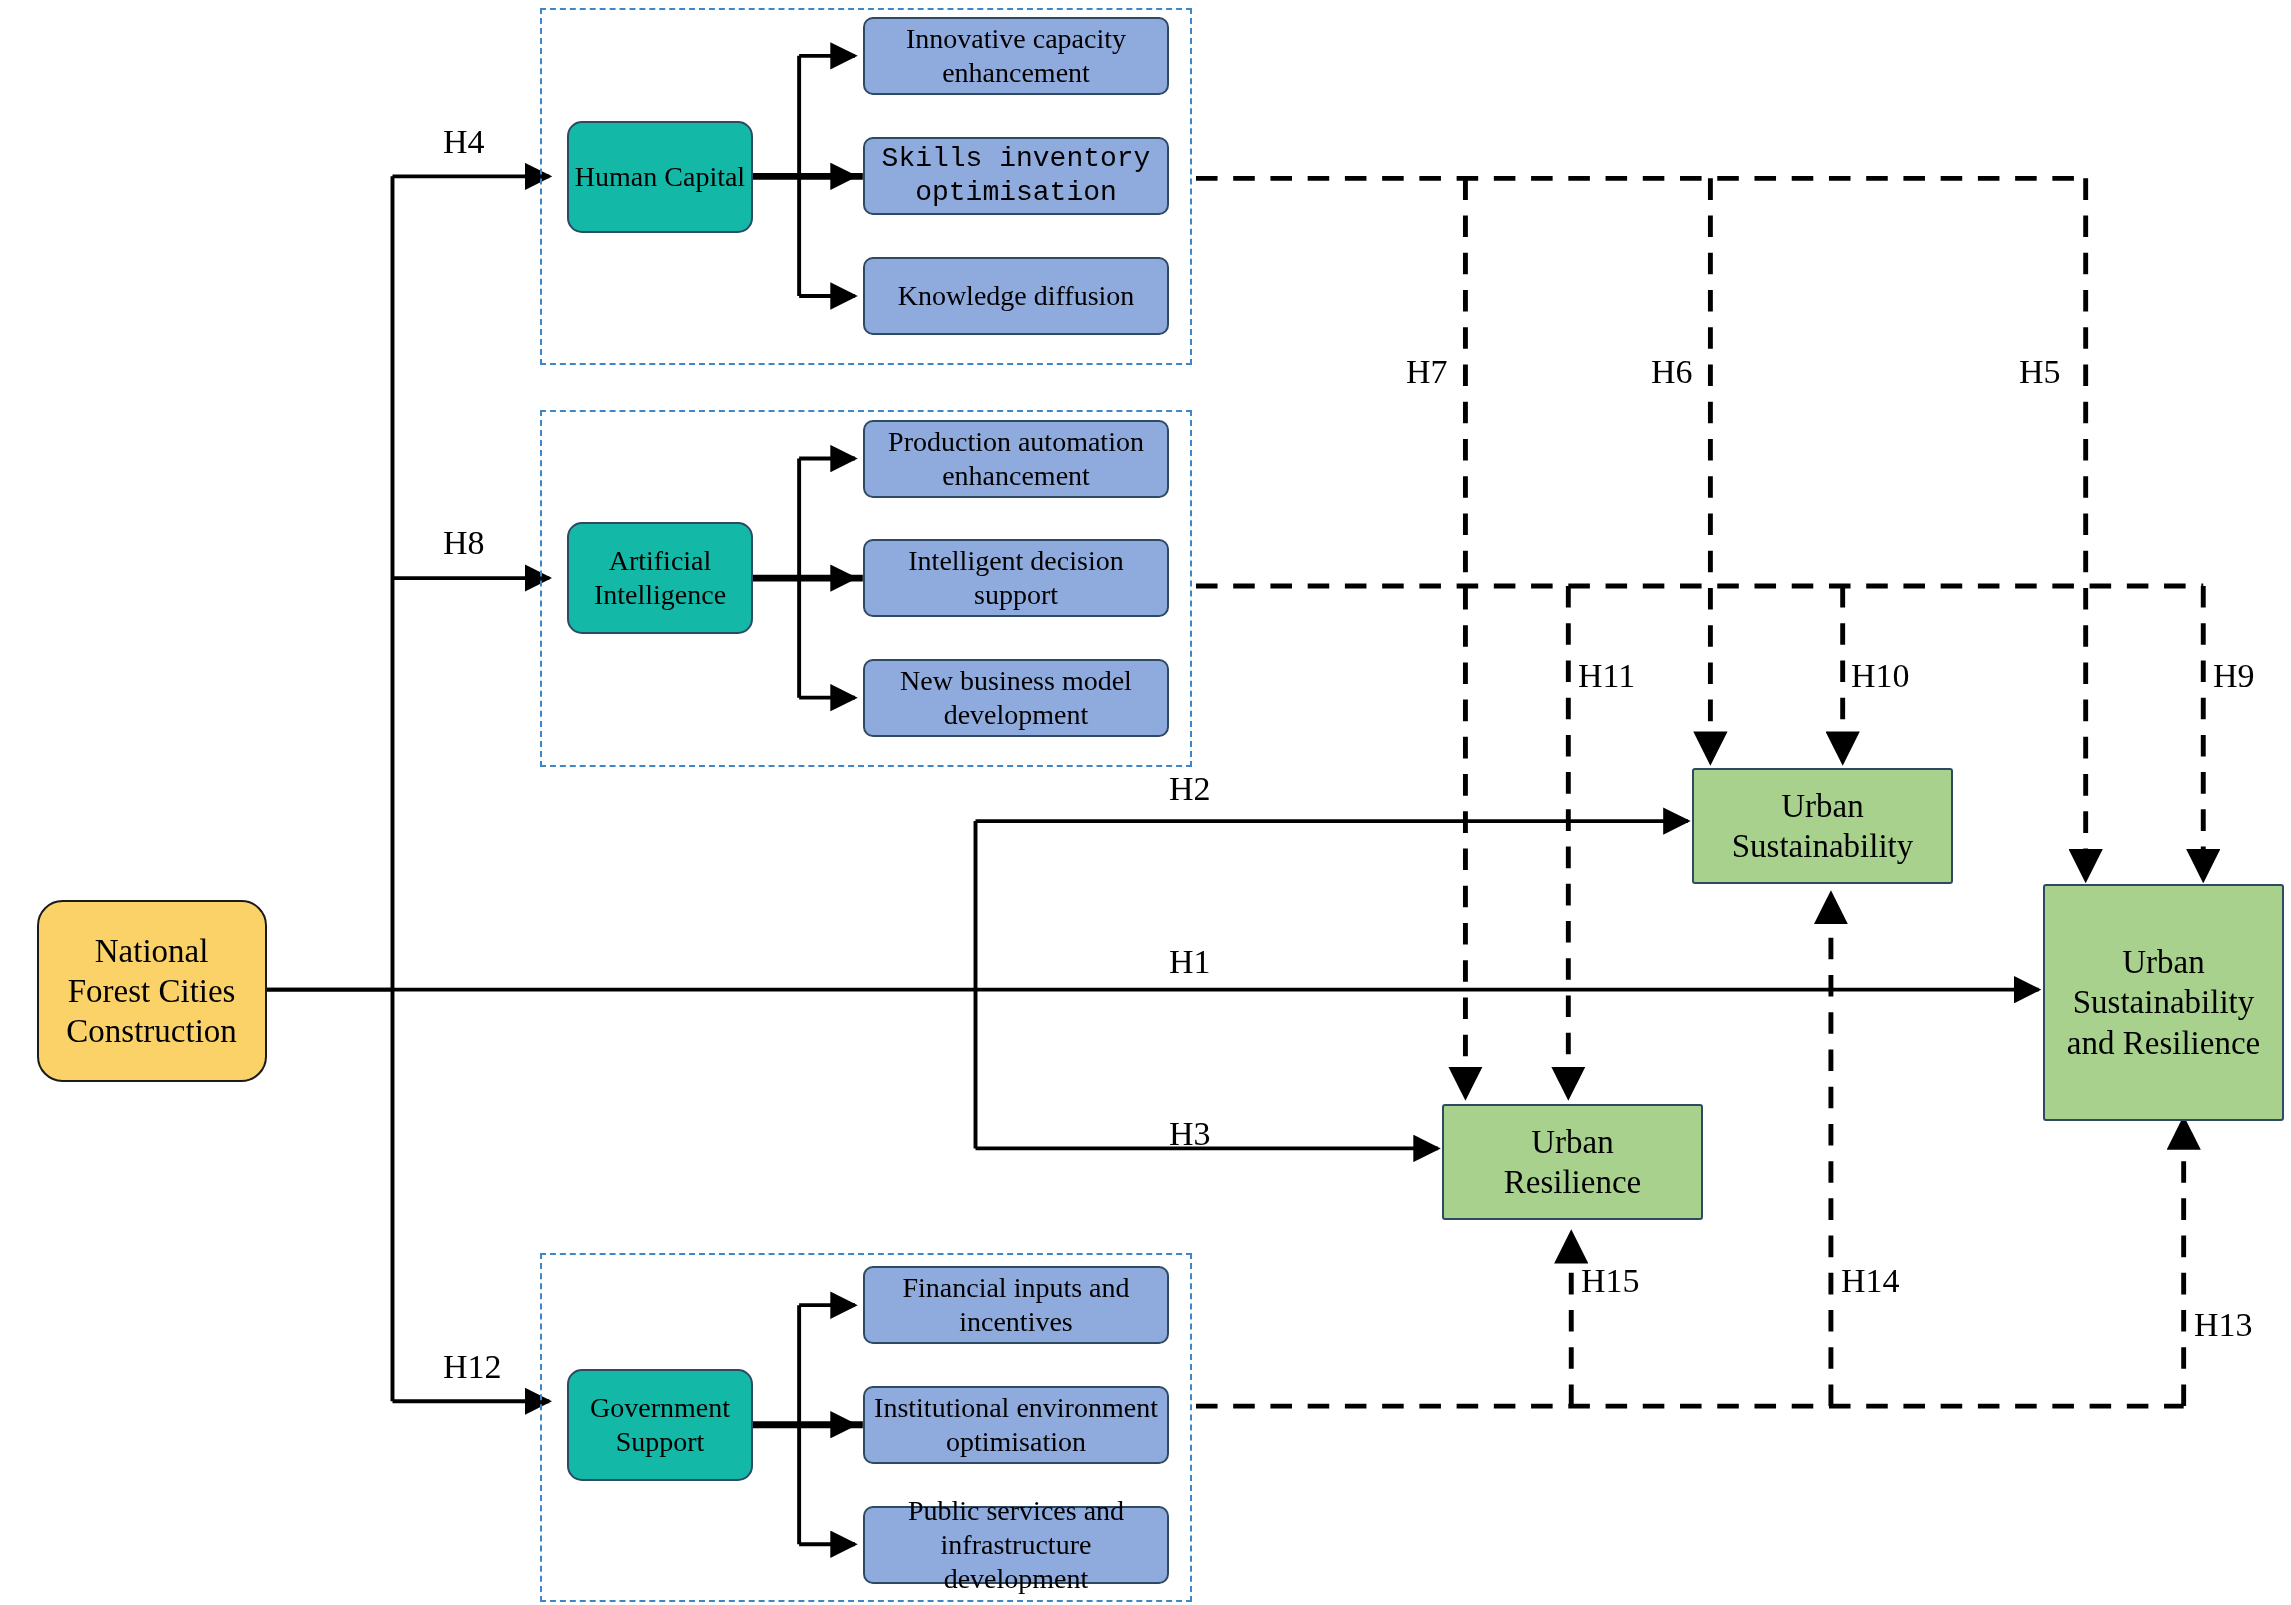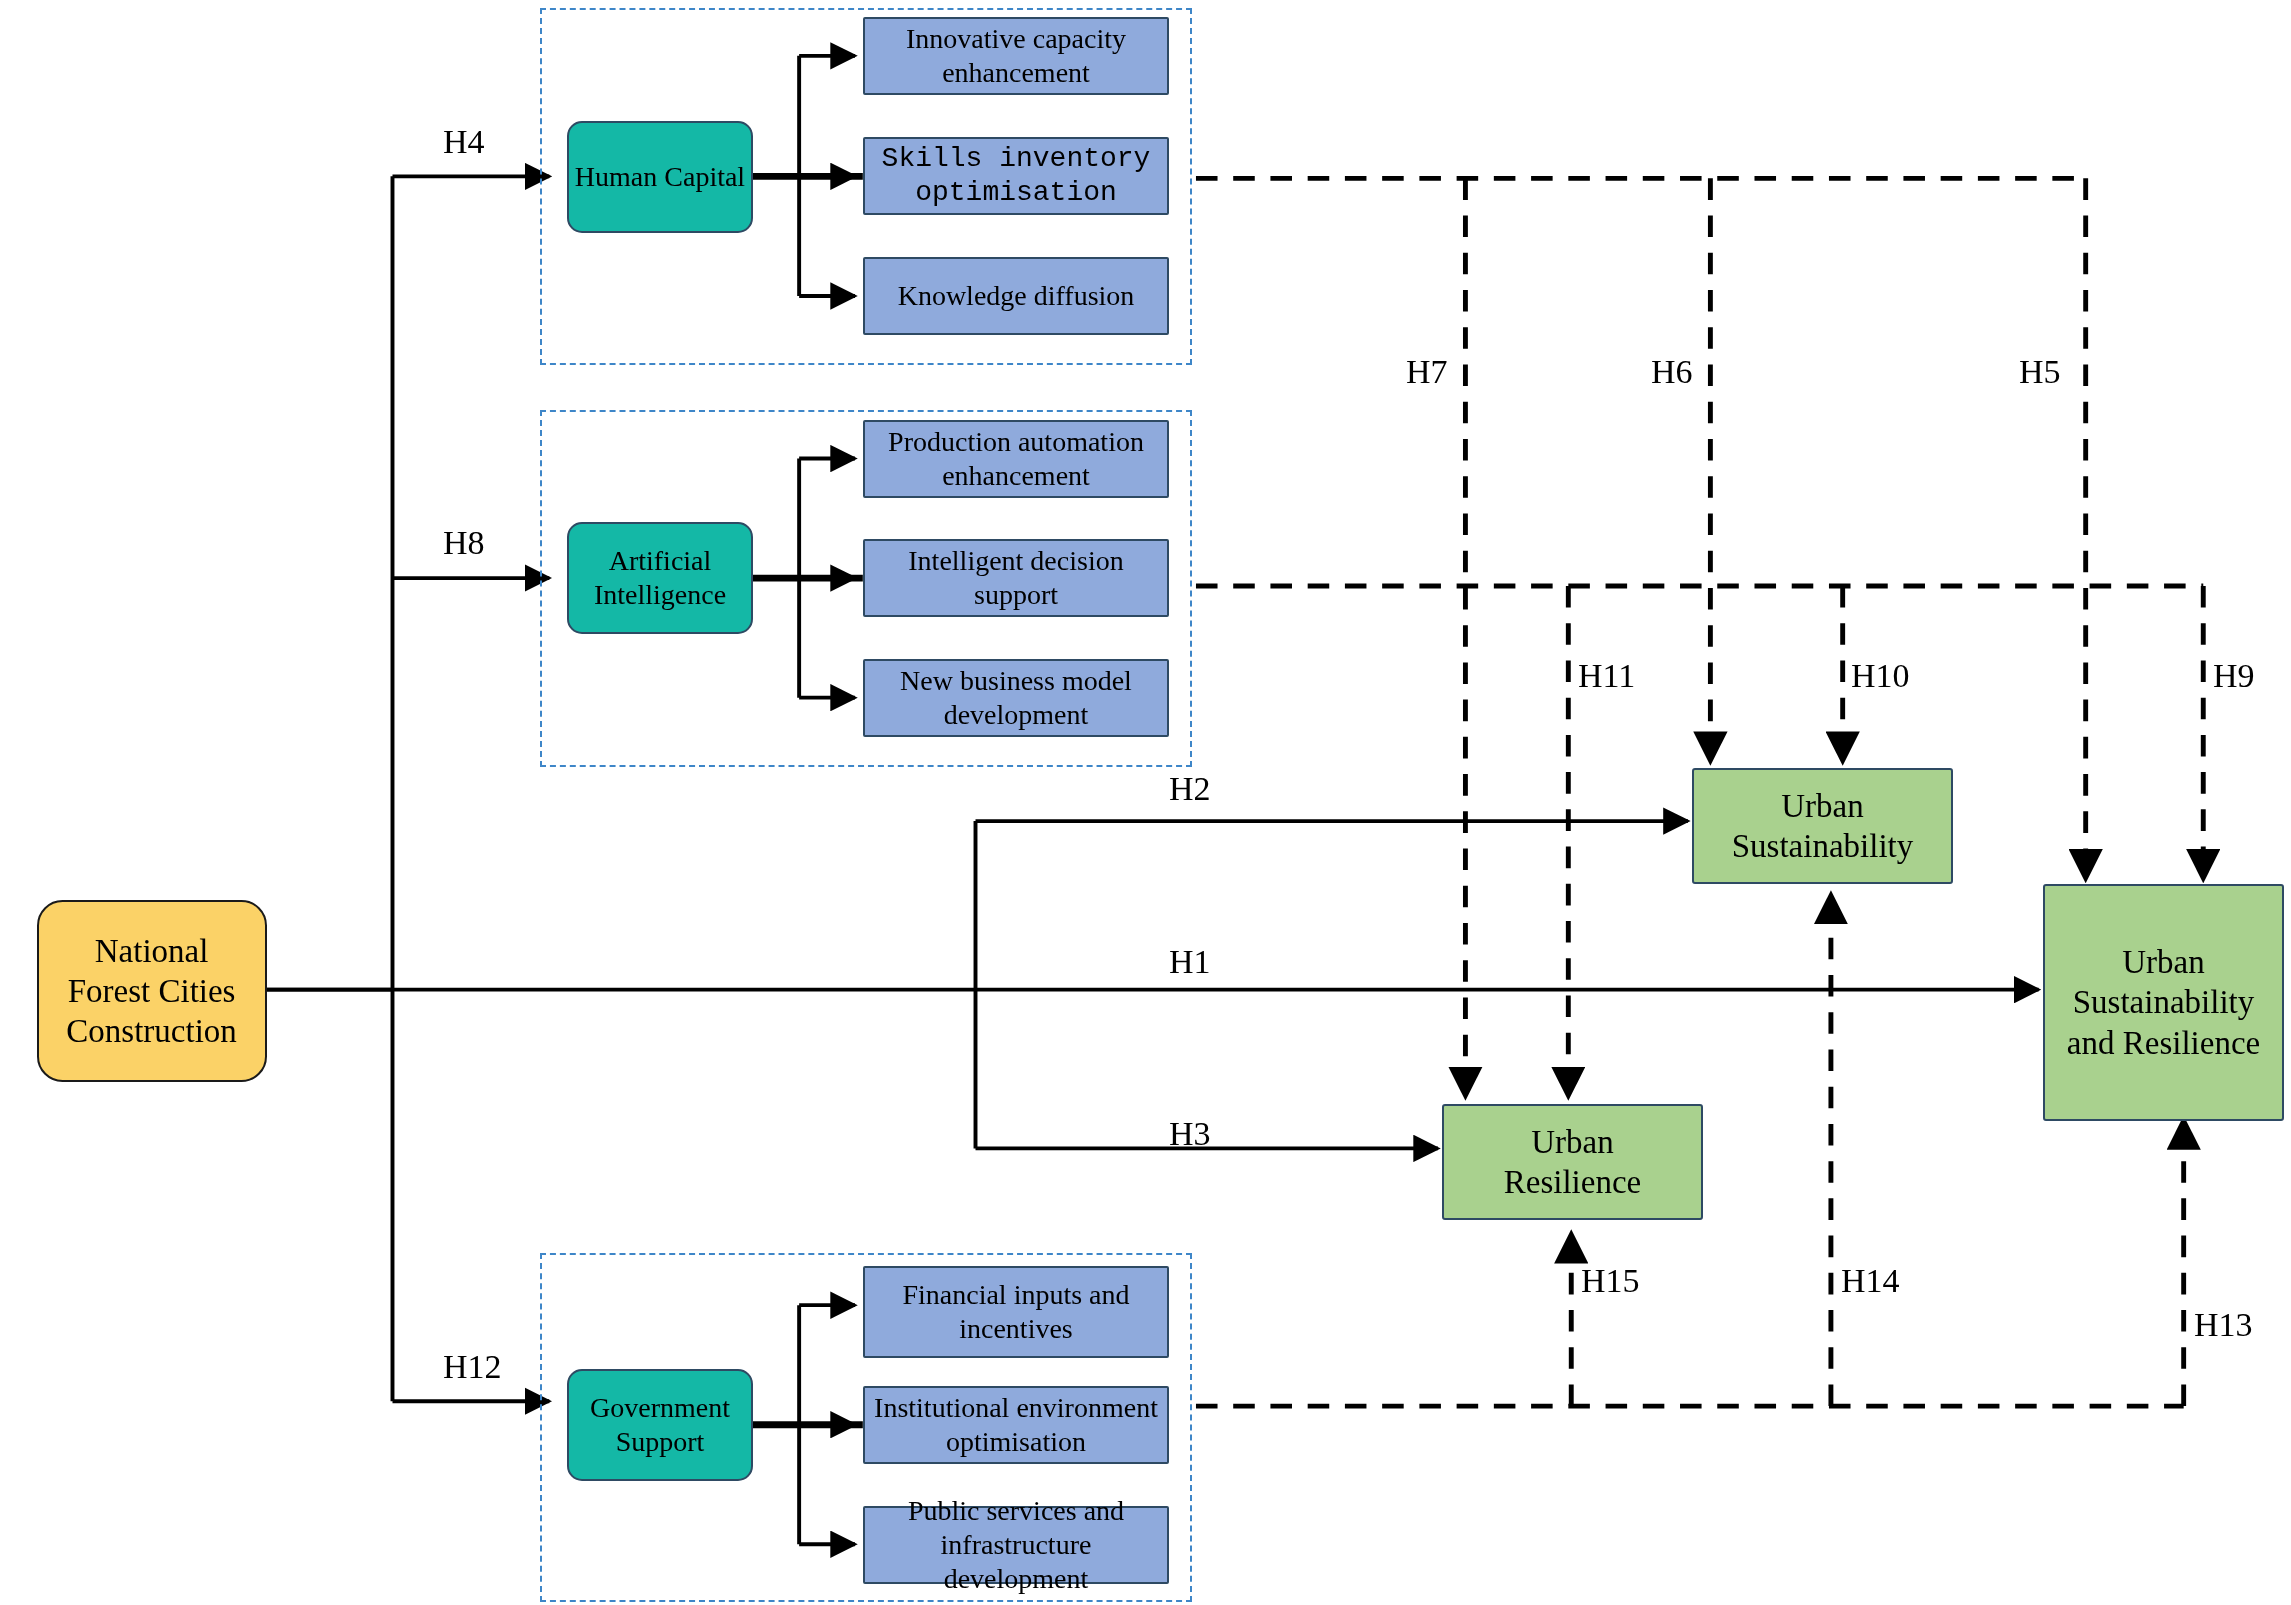--- a/index.html
+++ b/index.html
@@ -2,21 +2,21 @@
 <html><head>
 <meta charset="utf-8">
 <style>
   html,body{margin:0;padding:0;background:#ffffff;}
   body{font-family:"Liberation Serif","DejaVu Serif",serif;}
   #stage{position:relative;width:2292px;height:1605px;background:#fff;overflow:hidden;}
   svg#canvas{position:absolute;left:0;top:0;width:2292px;height:1605px;}
   .nodebox{position:absolute;box-sizing:border-box;display:flex;align-items:center;justify-content:center;text-align:center;line-height:1.22;color:#000;}
   .n-root{background:#FBD267;border:2.9px solid #1A1A1A;border-radius:25.5px;font-size:33px;}
   .n-driver{background:#14b8a6;border:2.9px solid #2E4A63;border-radius:15px;font-size:28px;}
-  .n-sub{background:#8FAADC;border:2.9px solid #2E4A63;border-radius:2px;font-size:28px;}
+  .n-sub{background:#8FAADC;border:2.9px solid #2E4A63;border-radius:10px;font-size:28px;}
   .n-outcome{background:#A9D18E;border:2.9px solid #2E4A63;border-radius:3px;font-size:33px;}
   .hlabel{position:absolute;font-size:34px;color:#000;white-space:nowrap;}
   .grouprect{position:absolute;box-sizing:border-box;border:2px dashed #3E86C8;background:transparent;}
 </style>
 </head>
 <body>
 
 <div id="stage">
 
   <svg id="canvas" viewBox="0 0 2338 1638" xmlns="http://www.w3.org/2000/svg">
@@ -98,21 +98,21 @@
   <div class="nodebox n-driver" style="left:567px;top:1369px;width:186px;height:112px;">Government<br>Support</div>
 
   <div class="nodebox n-sub" style="left:863px;top:16.7px;width:306px;height:78px;">Innovative capacity<br>enhancement</div>
   <div class="nodebox n-sub" style="left:863px;top:137px;width:306px;height:78px;font-family:Liberation Mono, monospace;">Skills inventory<br>optimisation</div>
   <div class="nodebox n-sub" style="left:863px;top:257px;width:306px;height:78px;">Knowledge diffusion</div>
 
   <div class="nodebox n-sub" style="left:863px;top:420px;width:306px;height:78px;">Production automation<br>enhancement</div>
   <div class="nodebox n-sub" style="left:863px;top:539px;width:306px;height:78px;">Intelligent decision<br>support</div>
   <div class="nodebox n-sub" style="left:863px;top:659px;width:306px;height:78px;">New business model<br>development</div>
 
-  <div class="nodebox n-sub" style="left:863px;top:1266px;width:306px;height:92px;">Financial inputs and<br>incentives</div>
+  <div class="nodebox n-sub" style="left:863px;top:1266px;width:306px;height:78px;">Financial inputs and<br>incentives</div>
   <div class="nodebox n-sub" style="left:863px;top:1386px;width:306px;height:78px;">Institutional environment<br>optimisation</div>
   <div class="nodebox n-sub" style="left:863px;top:1506px;width:306px;height:78px;">Public services and<br>infrastructure development</div>
 
   <div class="nodebox n-outcome" style="left:1692px;top:768px;width:261px;height:116px;">Urban<br>Sustainability</div>
   <div class="nodebox n-outcome" style="left:1442px;top:1104px;width:261px;height:116px;">Urban<br>Resilience</div>
   <div class="nodebox n-outcome" style="left:2043px;top:884px;width:241px;height:237px;">Urban<br>Sustainability<br>and Resilience</div>
 
   <div class="hlabel" style="left:443px;top:123px;">H4</div>
   <div class="hlabel" style="left:443px;top:524px;">H8</div>
   <div class="hlabel" style="left:443px;top:1348px;">H12</div>

